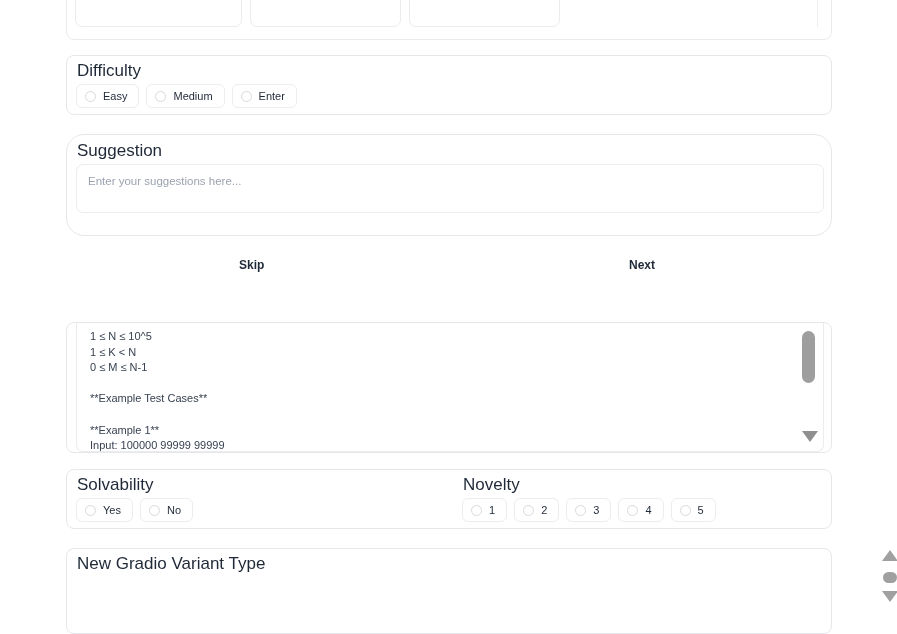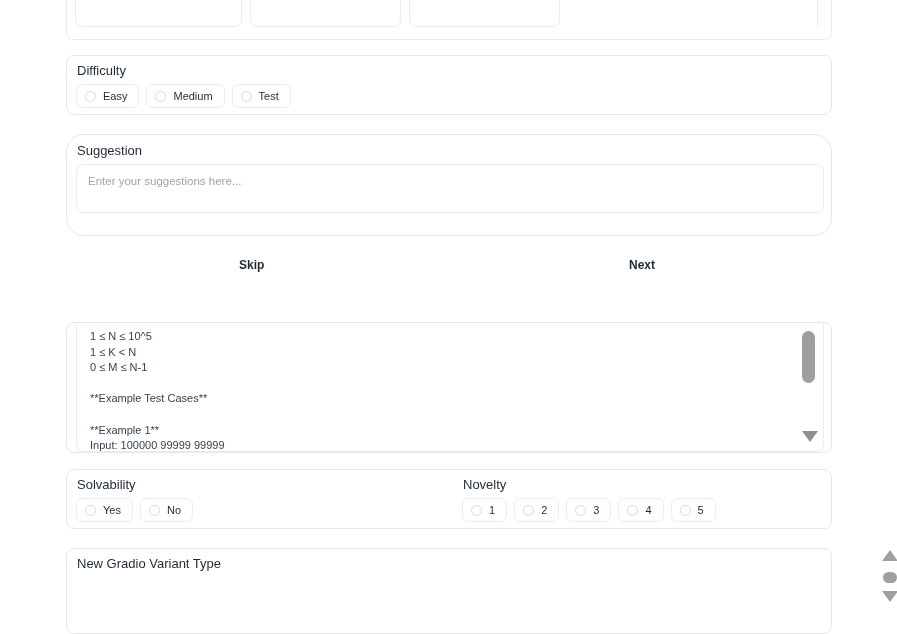--- a/index.html
+++ b/index.html
@@ -18,21 +18,21 @@
   }
 
   
   .panel {
     position: absolute;
     background: #ffffff;
     border: 1px solid #e5e7eb;
     border-radius: 8px;
   }
   .panel-label {
-    font-size: 13px;
+    font-size: 17px;
     color: #1f2937;
     line-height: 14px;
   }
 
   
   .top-clip {
     position: absolute;
     left: 66px; top: 0px;
     width: 766px; height: 40px;
     overflow: hidden;
@@ -239,21 +239,21 @@
       <div class="radio-chip">
         <span class="radio-dot"></span>
         <span>Easy</span>
       </div>
       <div class="radio-chip">
         <span class="radio-dot"></span>
         <span>Medium</span>
       </div>
       <div class="radio-chip">
         <span class="radio-dot"></span>
-        <span>Test</span>
+        <span>Enter</span>
       </div>
     </div>
   </div>
 
   <div class="panel" id="suggestion-panel">
     <div class="panel-label">Suggestion</div>
     <div class="textarea-box">Enter your suggestions here...</div>
   </div>
 
   <button class="flatbtn" id="skip-button">Skip</button>

